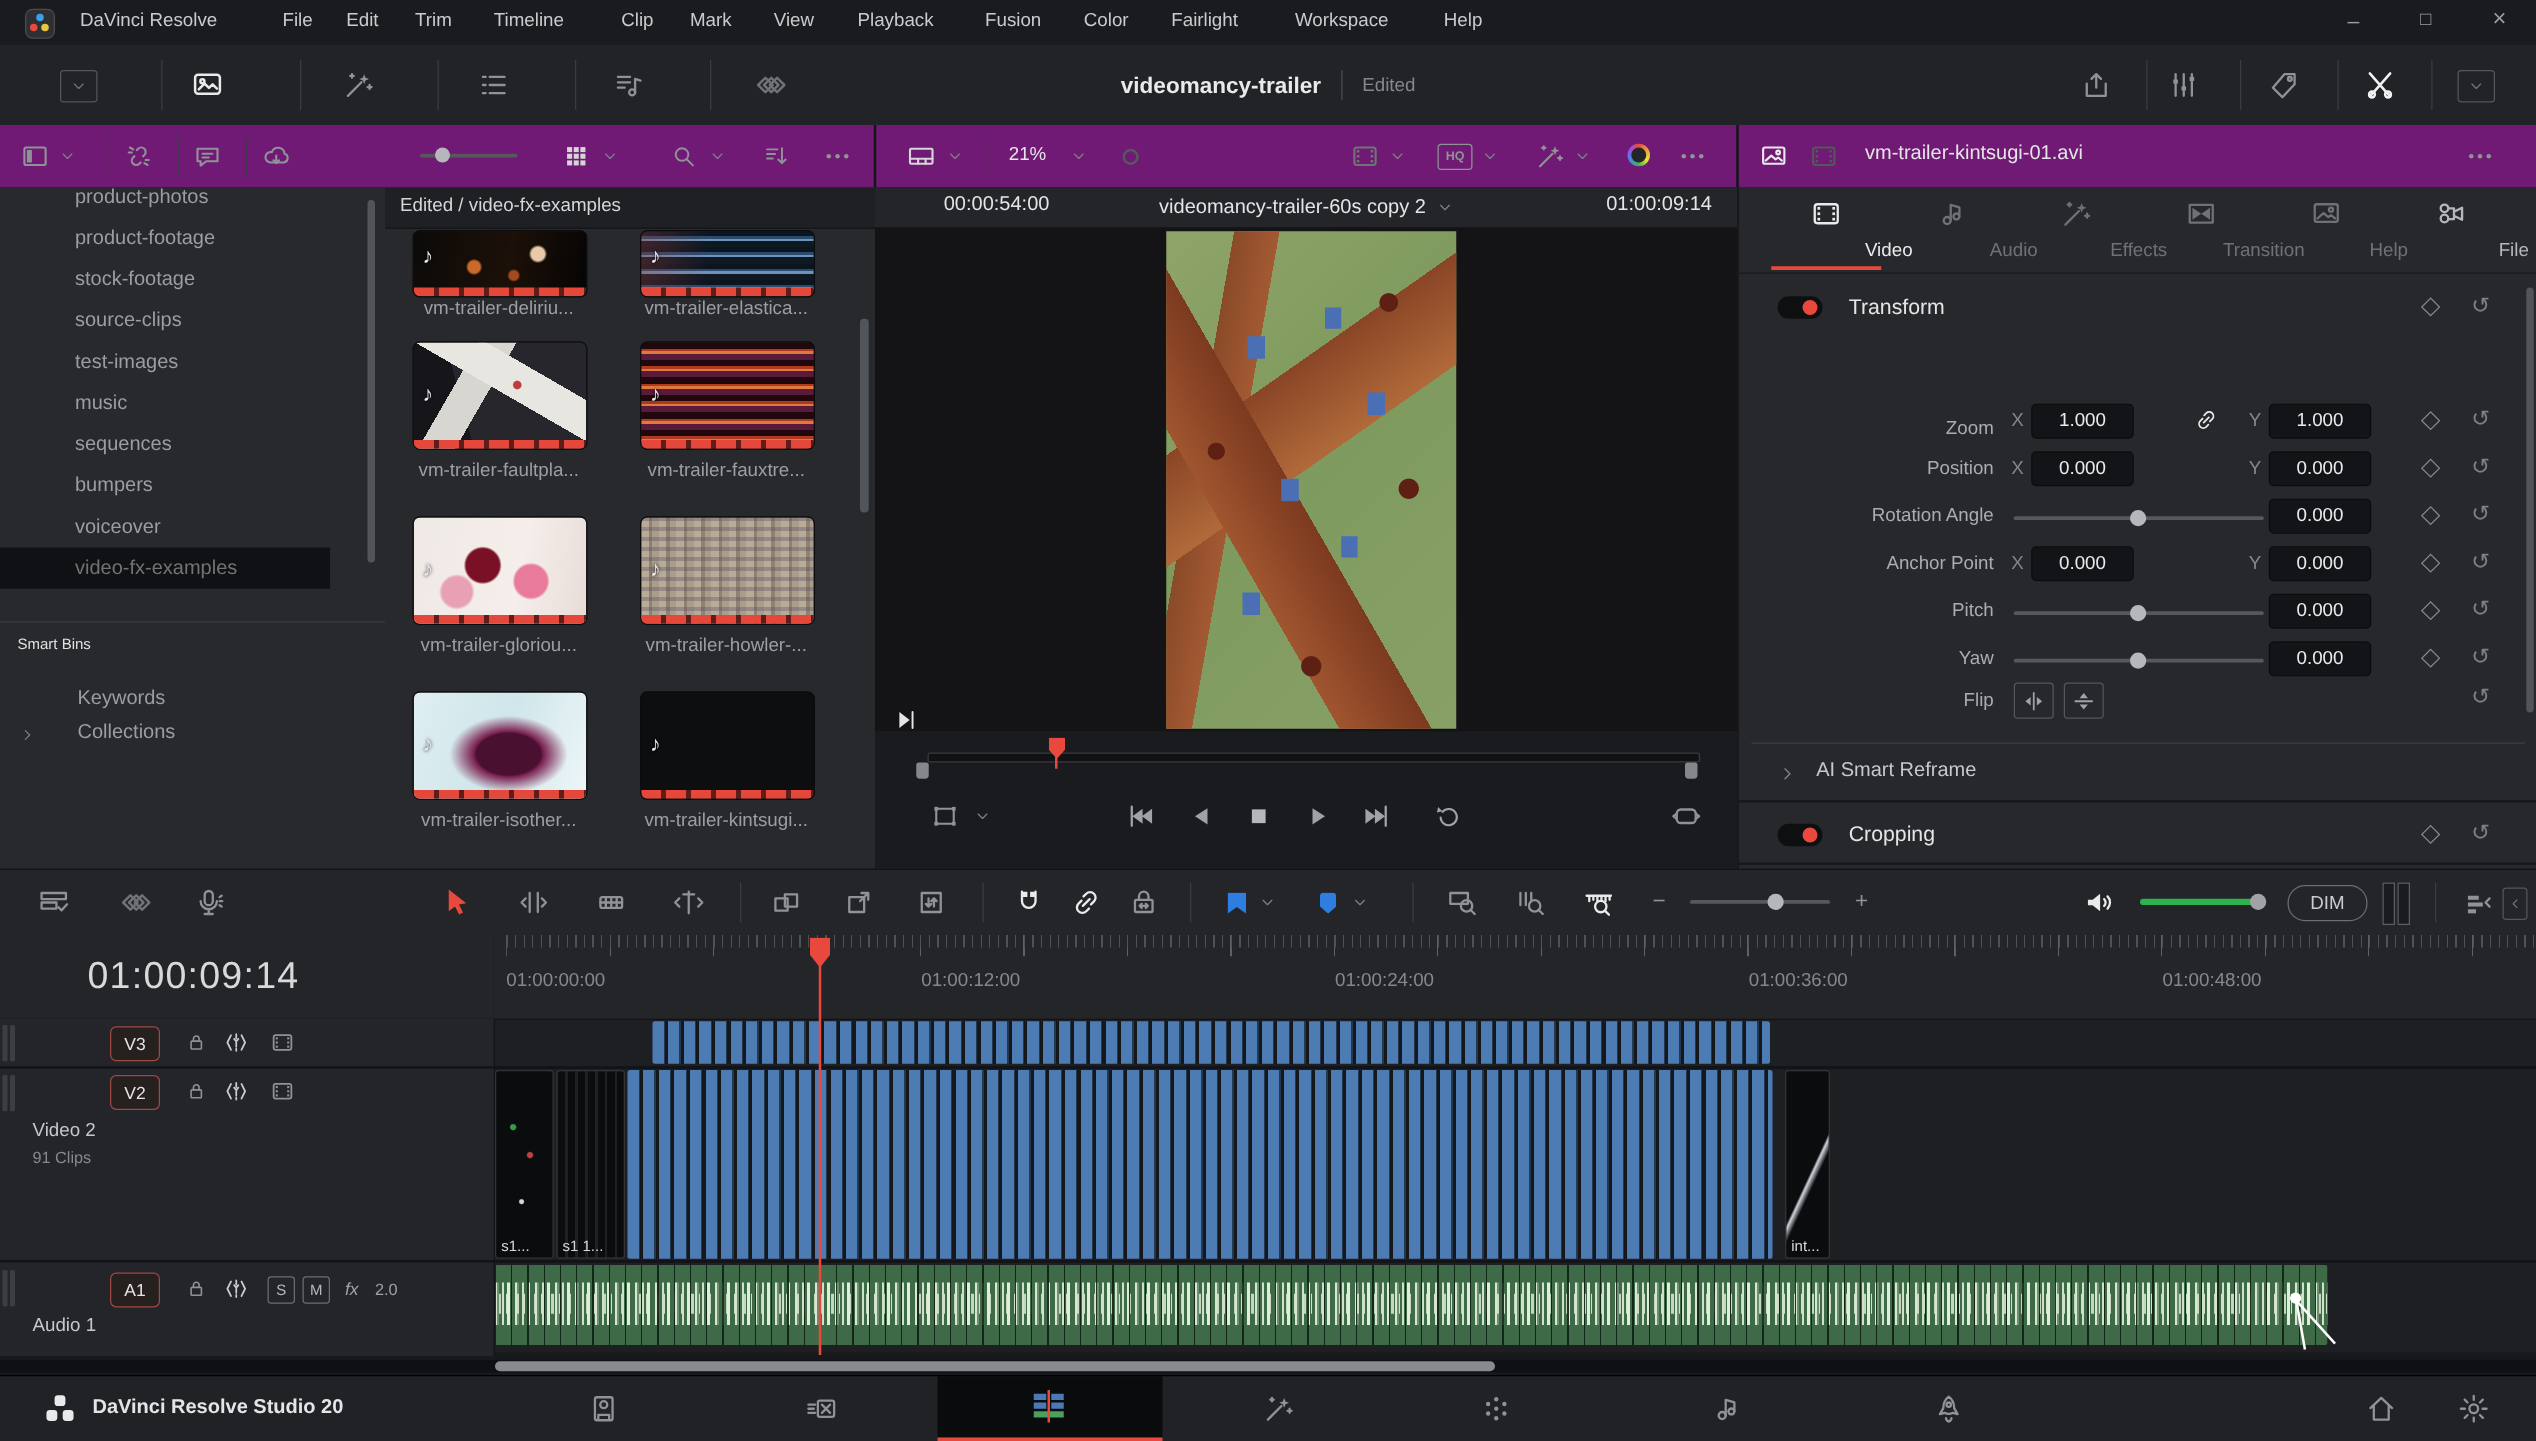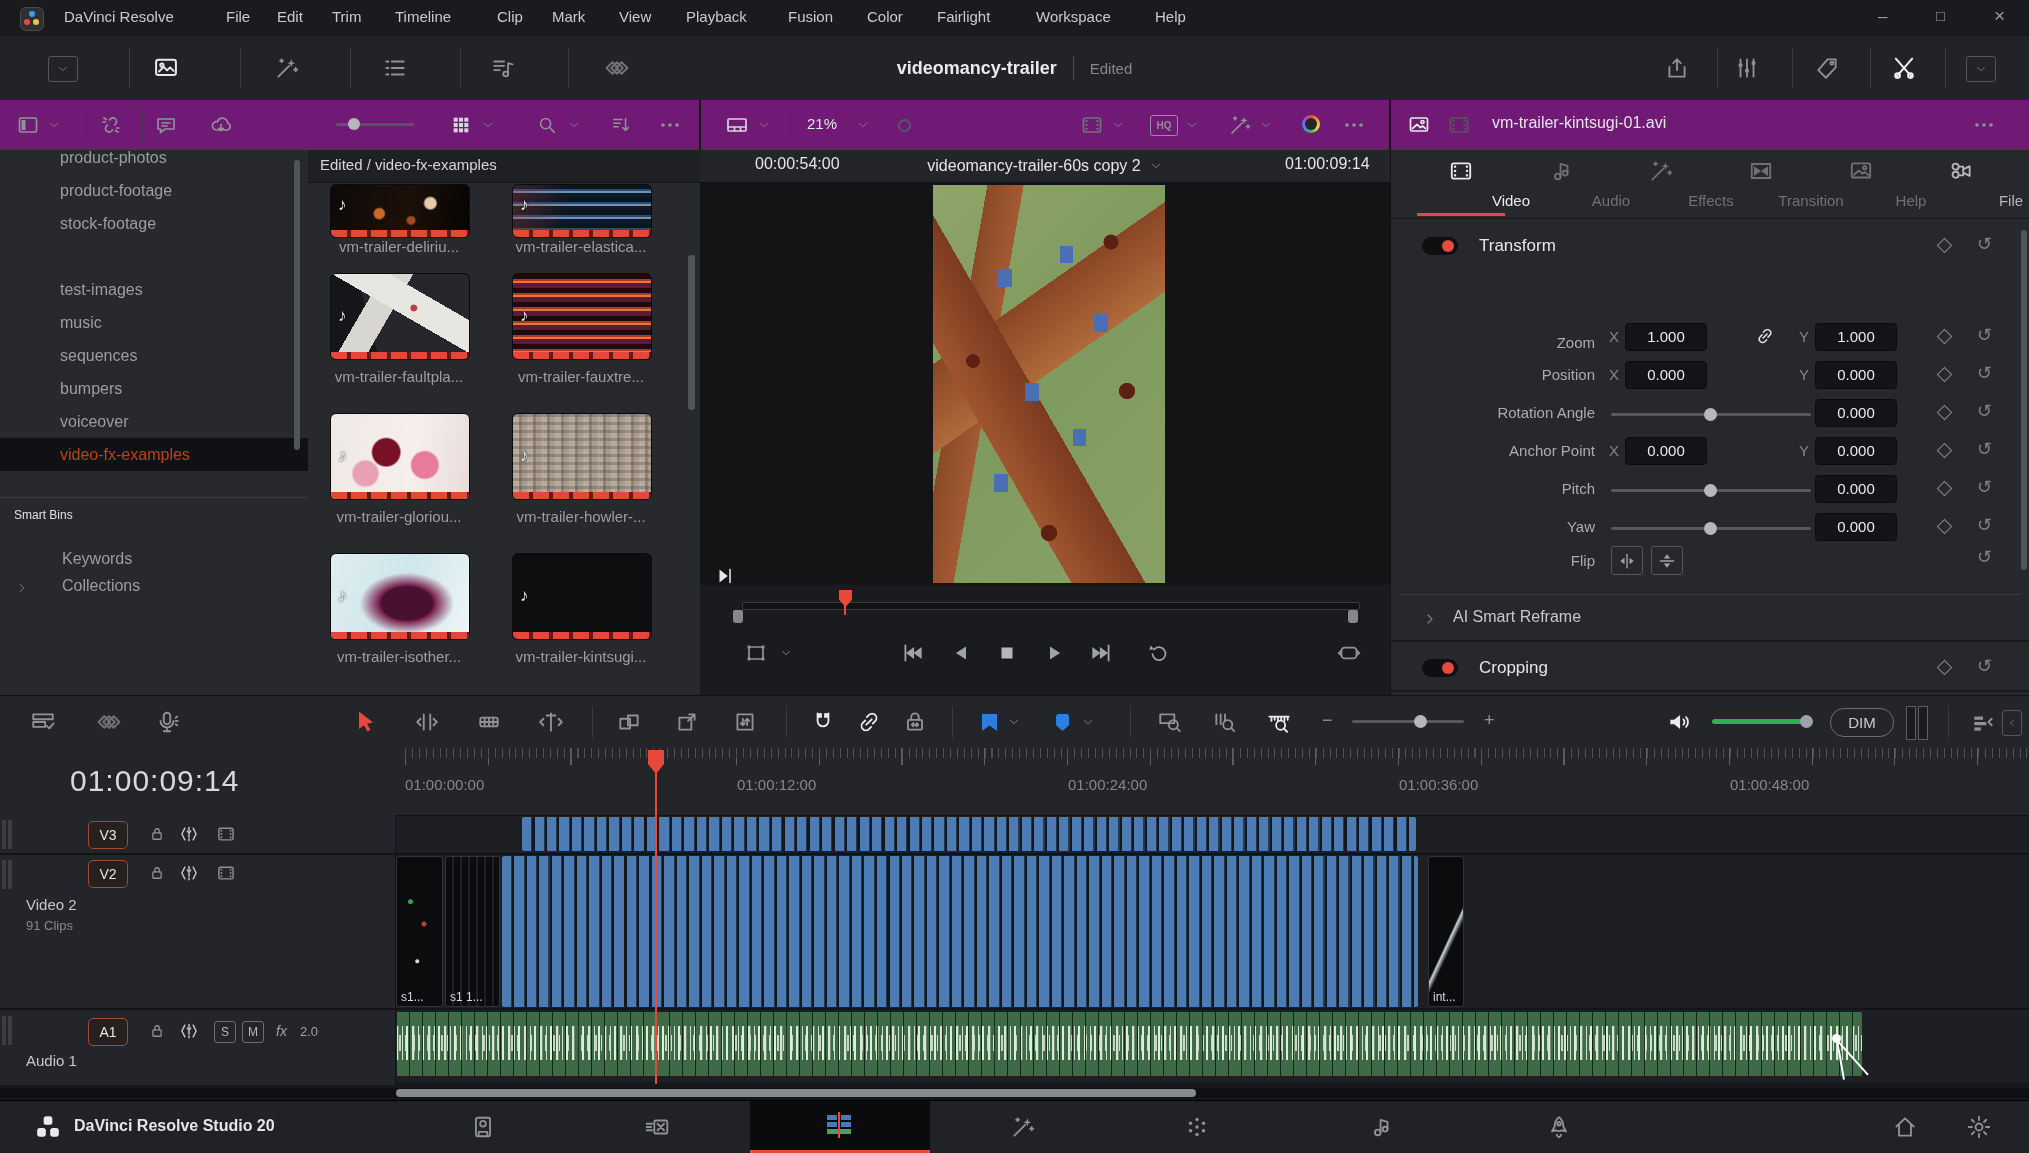--- a/index.html
+++ b/index.html
@@ -16,21 +16,21 @@
   .kf{position:absolute;width:9px;height:9px;border:1.5px solid #85888c;transform:rotate(45deg);}
   .rst{position:absolute;color:#7d8084;font-size:18px;line-height:18px;}
   .tog{position:absolute;width:36px;height:18px;border-radius:10px;background:#0e0f11;}
   .tog i{position:absolute;top:3px;width:12px;height:12px;border-radius:50%;}
   .tog.on i{right:4px;background:#e8493c;}
   .tog.off i{left:4px;background:#85888c;}
   .sldtrack{position:absolute;height:3px;background:#56585c;border-radius:2px;}
   .sldknob{position:absolute;width:13px;height:13px;border-radius:50%;background:#b5b7ba;}
   .binrow{position:absolute;left:0;width:290px;height:33px;line-height:33px;padding-left:60px;color:#9a9da2;
           font-size:16px;box-sizing:border-box;}
-  .binrow.sel{background:#101114;color:#c2410c;width:308px;}
+  .binrow.sel{background:#101114;color:#737373;width:264px;}
   .thumb{position:absolute;width:138px;border-radius:6px;overflow:hidden;background:#0d0e10;border:1px solid #0a0b0c;}
   .thumb .astrip{position:absolute;left:0;right:0;bottom:0;height:7px;
           background:repeating-linear-gradient(90deg,#e5483a 0 16px,#5e1d18 16px 20px);}
   .thumb .nt{position:absolute;left:7px;top:38%;color:#e9eaec;font-size:17px;text-shadow:0 0 3px #000;}
   .tlabel{position:absolute;width:160px;text-align:center;color:#9b9ea3;font-size:15px;overflow:hidden;}
   .t1{background:radial-gradient(circle at 72% 35%,#e8c9a8 0 5%,transparent 7%),radial-gradient(circle at 35% 55%,#c96a2a 0 5%,transparent 7%),radial-gradient(circle at 58% 68%,#a54a1f 0 4%,transparent 6%),linear-gradient(100deg,#0c0a09,#1c1008 55%,#050404);}
   .t2{background:linear-gradient(90deg,rgba(150,60,60,.35),transparent 40%),repeating-linear-gradient(180deg,#0a1522 0 4px,#2a4a6e 4px 6px,#6e94ba 6px 8px,#101820 8px 13px);}
   .t3{background:radial-gradient(circle at 60% 40%,#c03a3a 0 3%,transparent 4%),linear-gradient(30deg,transparent 52%,#e8e6e0 52% 72%,transparent 72%),linear-gradient(120deg,transparent 28%,#d8d6d0 28% 44%,transparent 44%),linear-gradient(75deg,#15151a 0 30%,#26262c 30% 100%);}
   .t4{background:repeating-linear-gradient(180deg,#20080c 0 5px,#b03a1e 5px 7px,#e07a3a 7px 9px,#5a1a3a 9px 14px);}
   .t5{background:radial-gradient(circle at 40% 45%,#7a1025 0 14%,transparent 16%),radial-gradient(circle at 68% 60%,#e87a9a 0 12%,transparent 14%),radial-gradient(circle at 25% 70%,#e8a0b5 0 10%,transparent 12%),linear-gradient(100deg,#efe9e6,#f5eeeb 60%,#e8dcd8);}
@@ -599,20 +599,21 @@
         <svg class="sg" width="24" height="24">
           <use href="#dots3"></use>
         </svg>
       </div>
   </div>
 
   <div class="r" style="left:0;top:150px;width:308px;height:545px;background:#28292d;border-right:1px solid #1a1b1e;">
     <div class="binrow" style="top:-9px;">product-photos</div>
     <div class="binrow" style="top:24px;">product-footage</div>
     <div class="binrow" style="top:57px;">stock-footage</div>
+    <div class="binrow" style="top:90px;">source-clips</div>
     <div class="binrow" style="top:123px;">test-images</div>
     <div class="binrow" style="top:156px;">music</div>
     <div class="binrow" style="top:189px;">sequences</div>
     <div class="binrow" style="top:222px;">bumpers</div>
     <div class="binrow" style="top:255px;">voiceover</div>
     <div class="binrow sel" style="top:288px;">video-fx-examples</div>
     <div class="r" style="left:0;top:347px;width:308px;height:1px;background:#3a3c40;"></div>
     <span class="tx" style="left:14px;top:358px;font-size:12px;color:#dfe0e2;">Smart Bins</span>
     <span class="tx" style="left:62px;top:400px;font-size:16px;color:#9a9da2;">Keywords</span>
     <div class="ic chv" style="left:14px;top:430px;width:16px;height:16px;">

